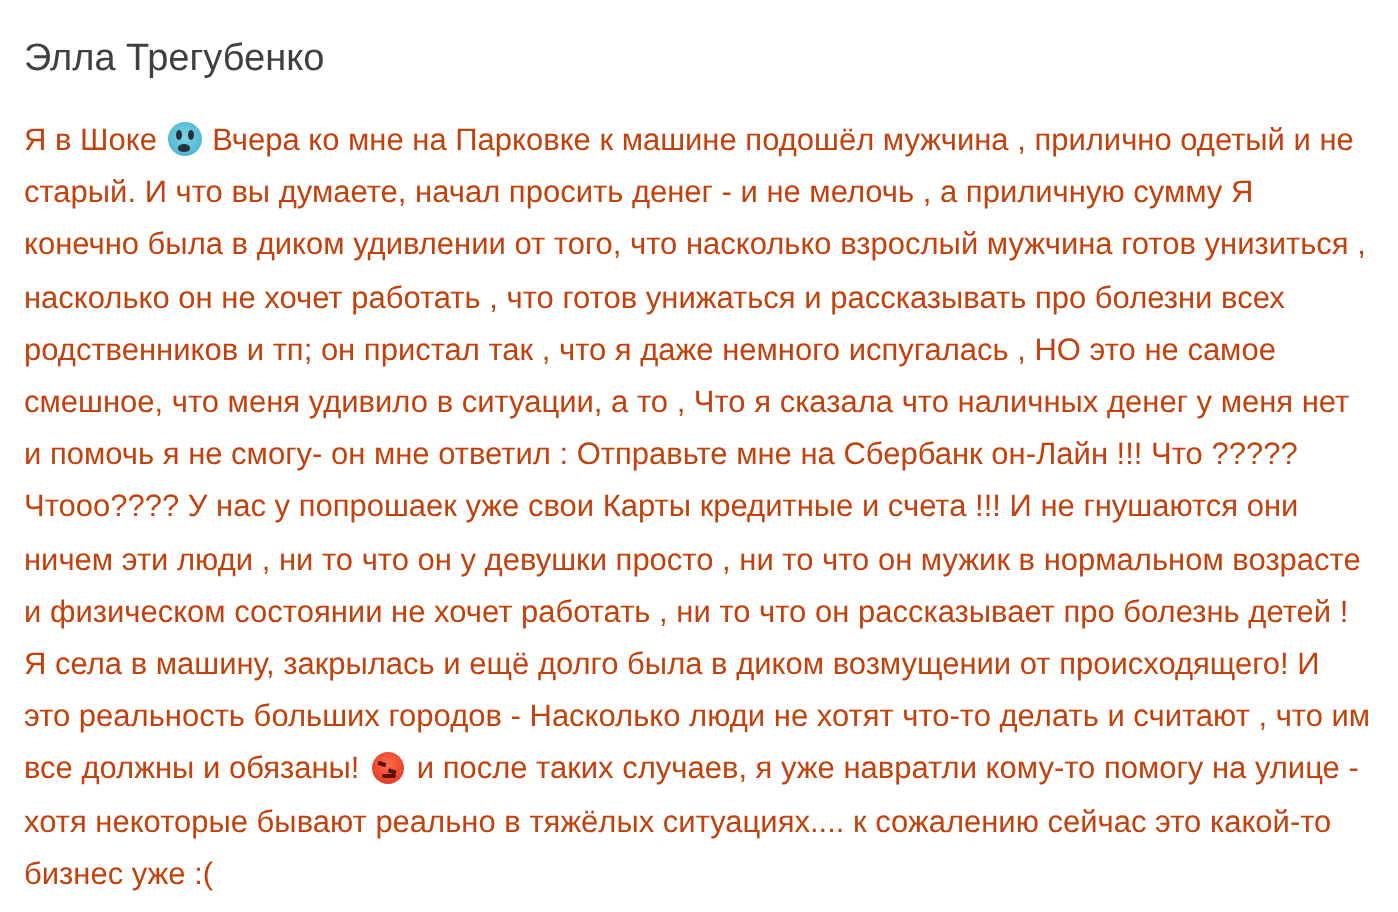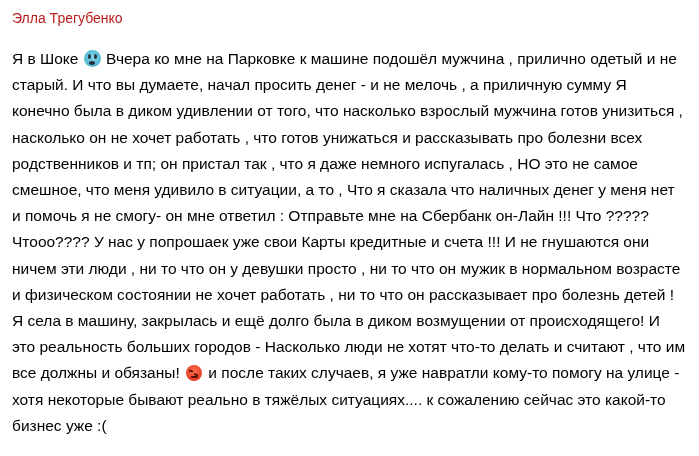--- a/index.html
+++ b/index.html
@@ -15,30 +15,30 @@
     overflow: hidden;
   }
   .page {
     position: relative;
     width: 699px;
     height: 456px;
     box-sizing: border-box;
     padding: 8px 12px 0 12px;
   }
   .author {
-    font-size: 14px;
+    font-size: 19px;
     line-height: 20px;
-    color: #b91c1c;
-    margin: 0 0 18px 0;
+    color: #404040;
+    margin: 12px 0 18px 0;
     white-space: nowrap;
   }
   .post-body {
     font-size: 15.5px;
     line-height: 26.2px;
-    color: #000000;
+    color: #c2410c;
     text-align: left;
     word-spacing: 0px;
   }
   .emoji-scream {
     width: 17px;
     height: 17px;
     border-radius: 50%;
     background: radial-gradient(circle at 50% 45%, #7fd4e8 0%, #59bcd6 60%, #3fa7c4 100%);
     position: relative;
     display: inline-block;

